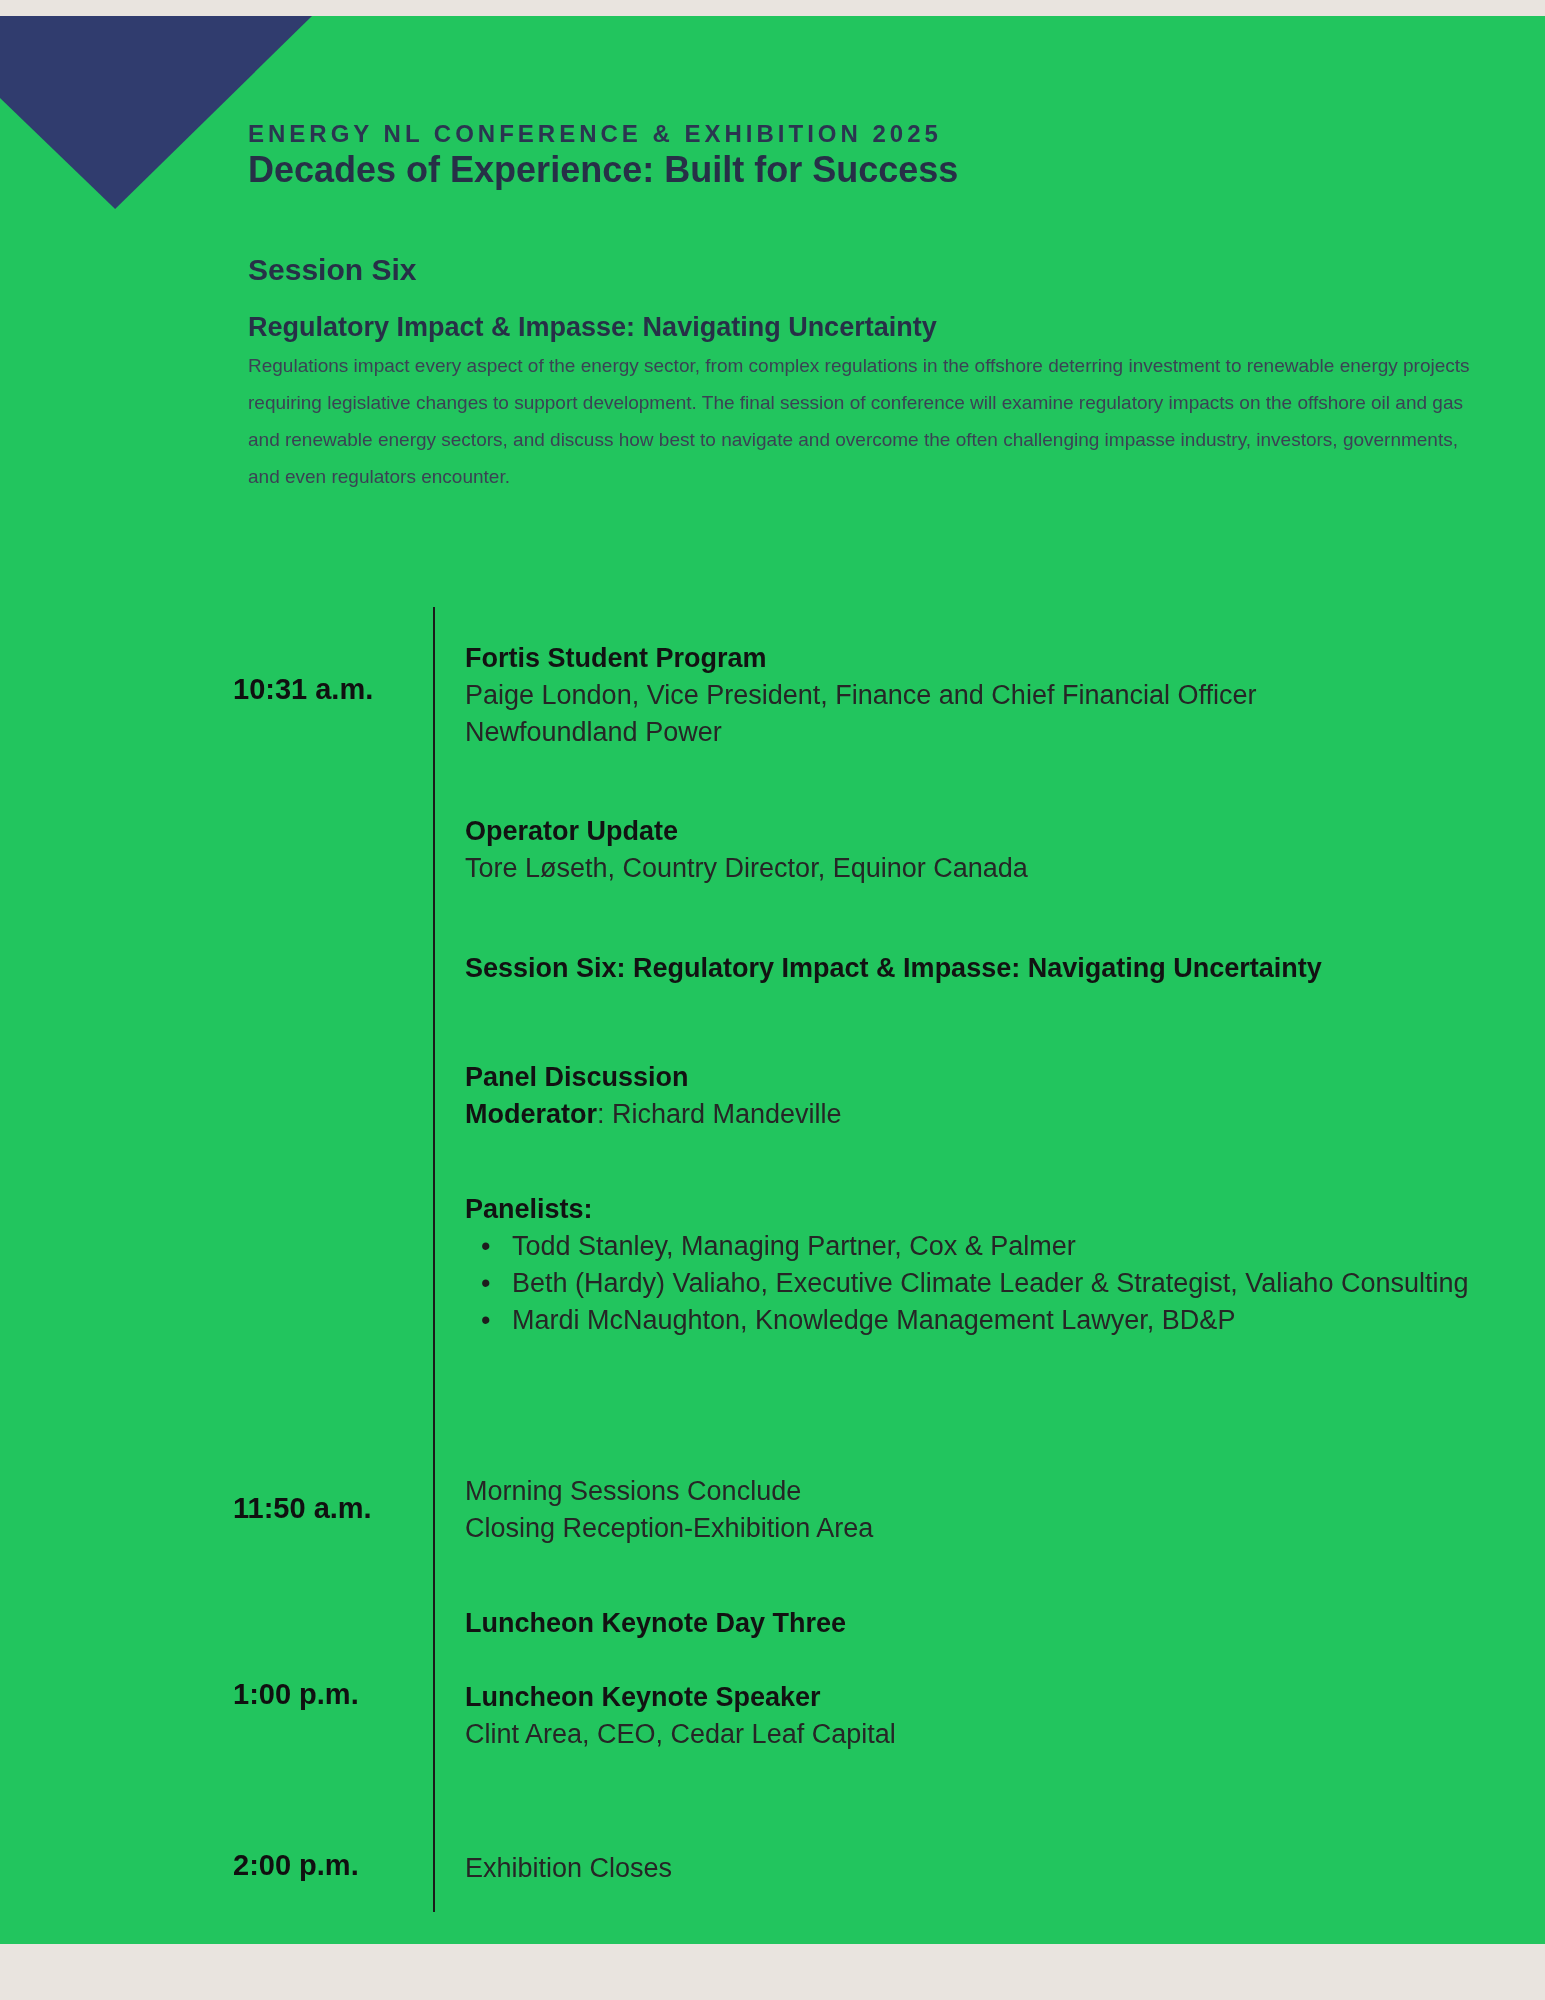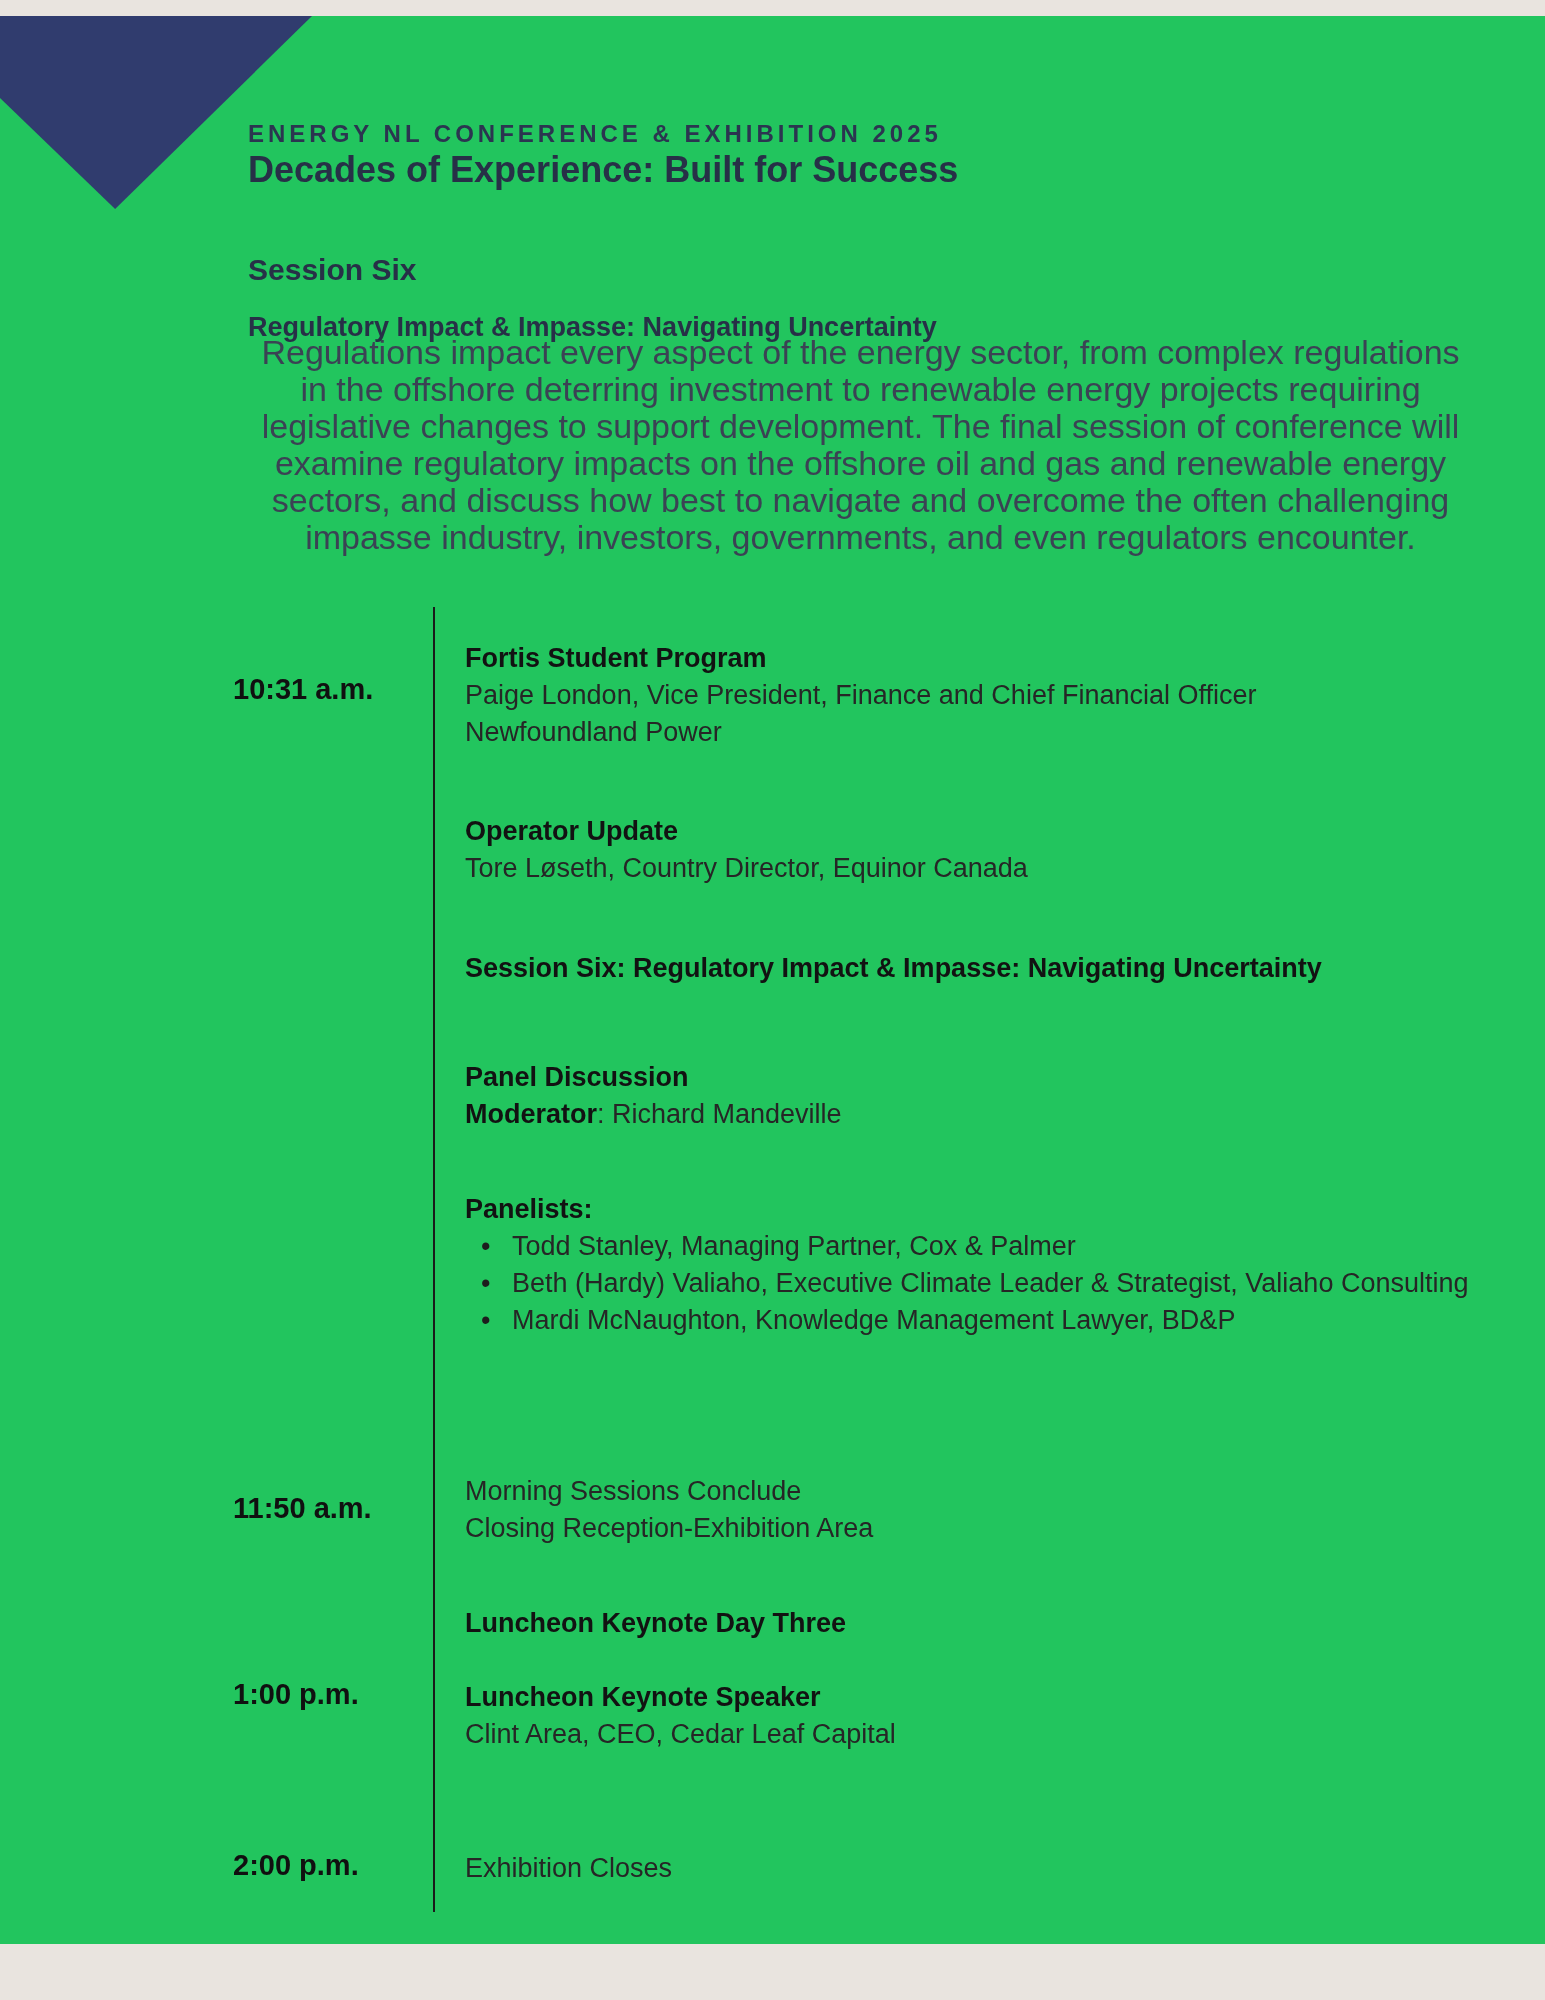--- a/index.html
+++ b/index.html
@@ -28,22 +28,22 @@
   
   .session-heading{
     position:absolute;left:248px;top:237px;margin:0;
     font-size:30px;font-weight:700;color:#273047;white-space:nowrap;
   }
   .session-subheading{
     position:absolute;left:248px;top:296px;margin:0;
     font-size:27px;font-weight:700;color:#273047;white-space:nowrap;
   }
   .session-description{
-    position:absolute;left:248px;top:318px;margin:0;width:1225px;
-    font-size:34px;line-height:37px;font-weight:400;color:#3b4254;text-align:center;
+    position:absolute;left:248px;top:331px;margin:0;width:1225px;
+    font-size:19px;line-height:37px;font-weight:400;color:#3b4254;
   }
   
   .timeline-divider{
     position:absolute;left:433px;top:591px;width:2px;height:1305px;
     background:#1b1b1b;
   }
   .time-label{
     position:absolute;left:233px;
     font-size:29px;font-weight:700;color:#101010;white-space:nowrap;text-align:right;
   }

